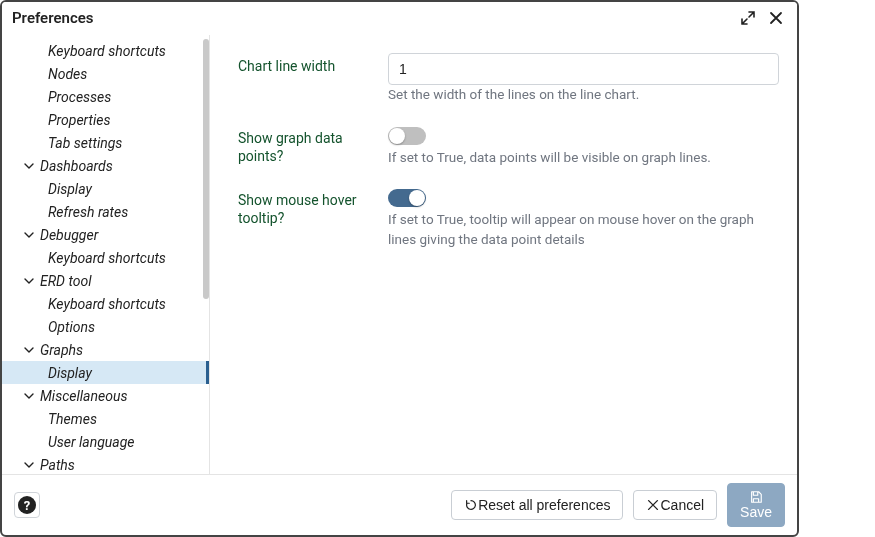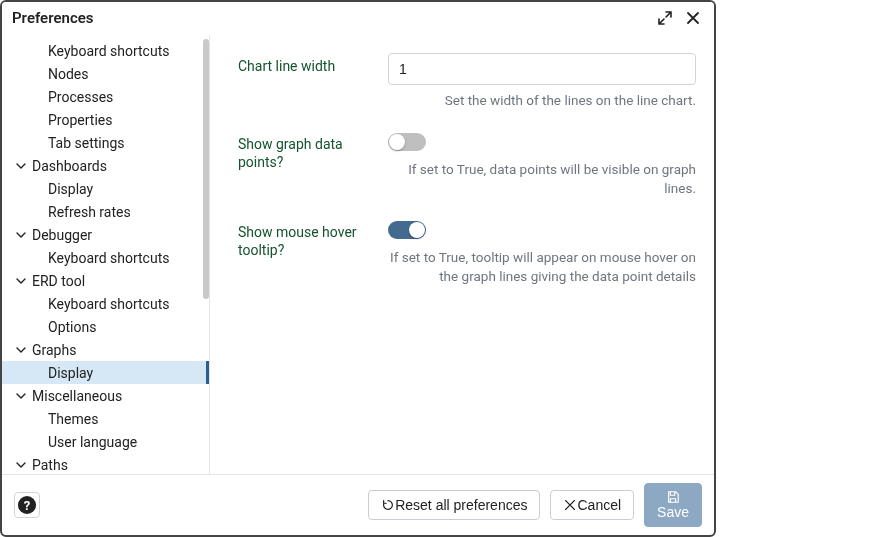--- a/index.html
+++ b/index.html
@@ -4,21 +4,21 @@
 <style>
   * { box-sizing: border-box; }
   body {
     margin: 0;
     font-family: -apple-system, BlinkMacSystemFont, "Segoe UI", Roboto, Helvetica, Arial, sans-serif;
     font-size: 14px;
     color: #222;
     background: #fff;
   }
   .window {
-    width: 716px;
+    width: 799px;
     height: 537px;
     border: 2px solid #444;
     border-radius: 6px;
     display: flex;
     flex-direction: column;
     overflow: hidden;
     background: #fff;
   }
   .titlebar {
     display: flex;
@@ -42,20 +42,21 @@
     display: flex;
     overflow: hidden;
     border-top: 1px solid rgba(0,0,0,0);
   }
 
   .sidebar {
     width: 208px;
     border-right: 1px solid #e4e4e4;
     overflow-y: hidden;
     position: relative;
+    font-style: italic;
   }
   .sidebar::-webkit-scrollbar { display: none; }
   .scroll-thumb {
     position: absolute;
     top: 4px;
     right: 0;
     width: 6px;
     height: 260px;
     background: #c9c9c9;
     border-radius: 3px;
@@ -66,21 +67,21 @@
   .tree-row {
     display: flex;
     align-items: center;
     height: 23px;
     padding-left: 10px;
     cursor: pointer;
     font-size: 14px;
     color: #222;
   }
   .tree-row.child { padding-left: 46px; }
-  .tree-row.parent { padding-left: 12px; }
+  .tree-row.parent { padding-left: 20px; }
   .tree-row.selected {
     background: #d6e8f5;
     border-right: 3px solid #2a5f8f;
   }
   .chevron {
     width: 14px; height: 14px;
     margin-right: 4px;
     display: inline-flex; align-items: center; justify-content: center;
   }
   .chevron svg { width: 10px; height: 10px; }
@@ -108,23 +109,22 @@
     border: 1px solid #d0d4d9;
     border-radius: 4px;
     padding: 7px 10px;
     font-size: 14px;
     color: #222;
     outline: none;
   }
   .help {
     color: #707680;
     font-size: 13.5px;
-    margin-top: 6px;
+    margin-top: 0;
     line-height: 1.45;
-    text-align: right;
   }
 
   .toggle {
     width: 38px; height: 18px;
     background: #bfbfbf;
     border-radius: 10px;
     position: relative;
     display: inline-block;
     cursor: pointer;
     margin-top: 2px;

